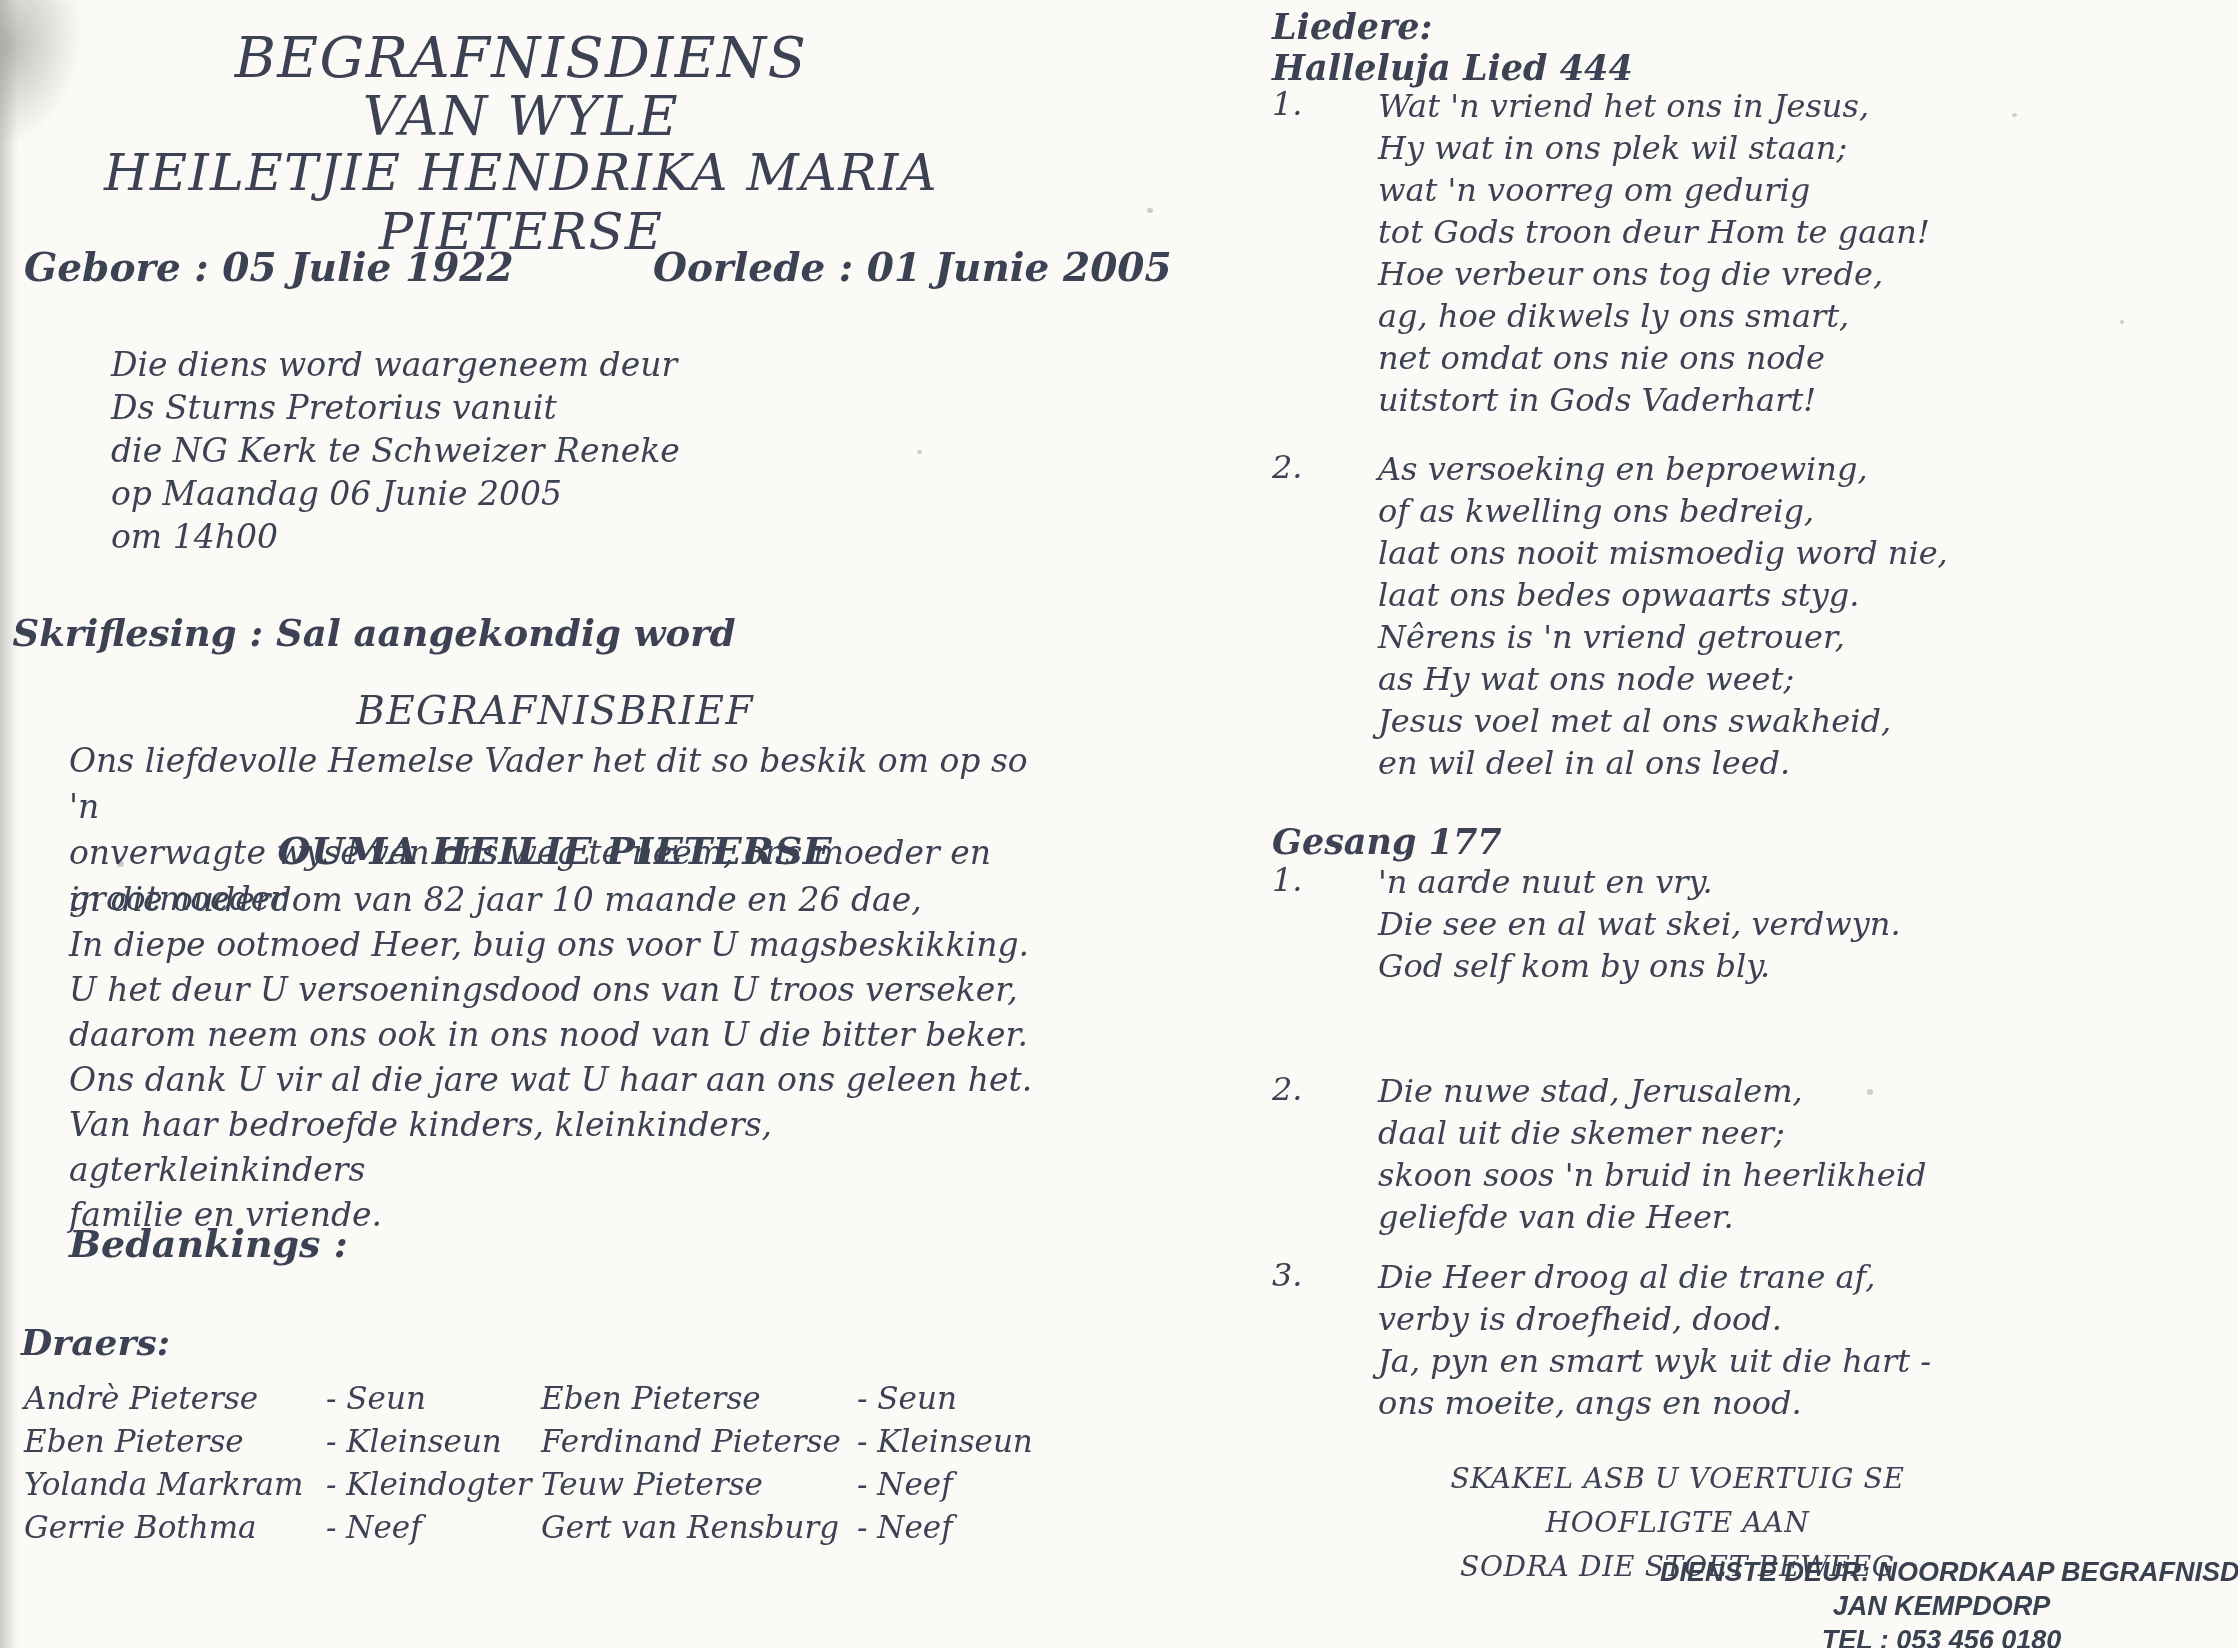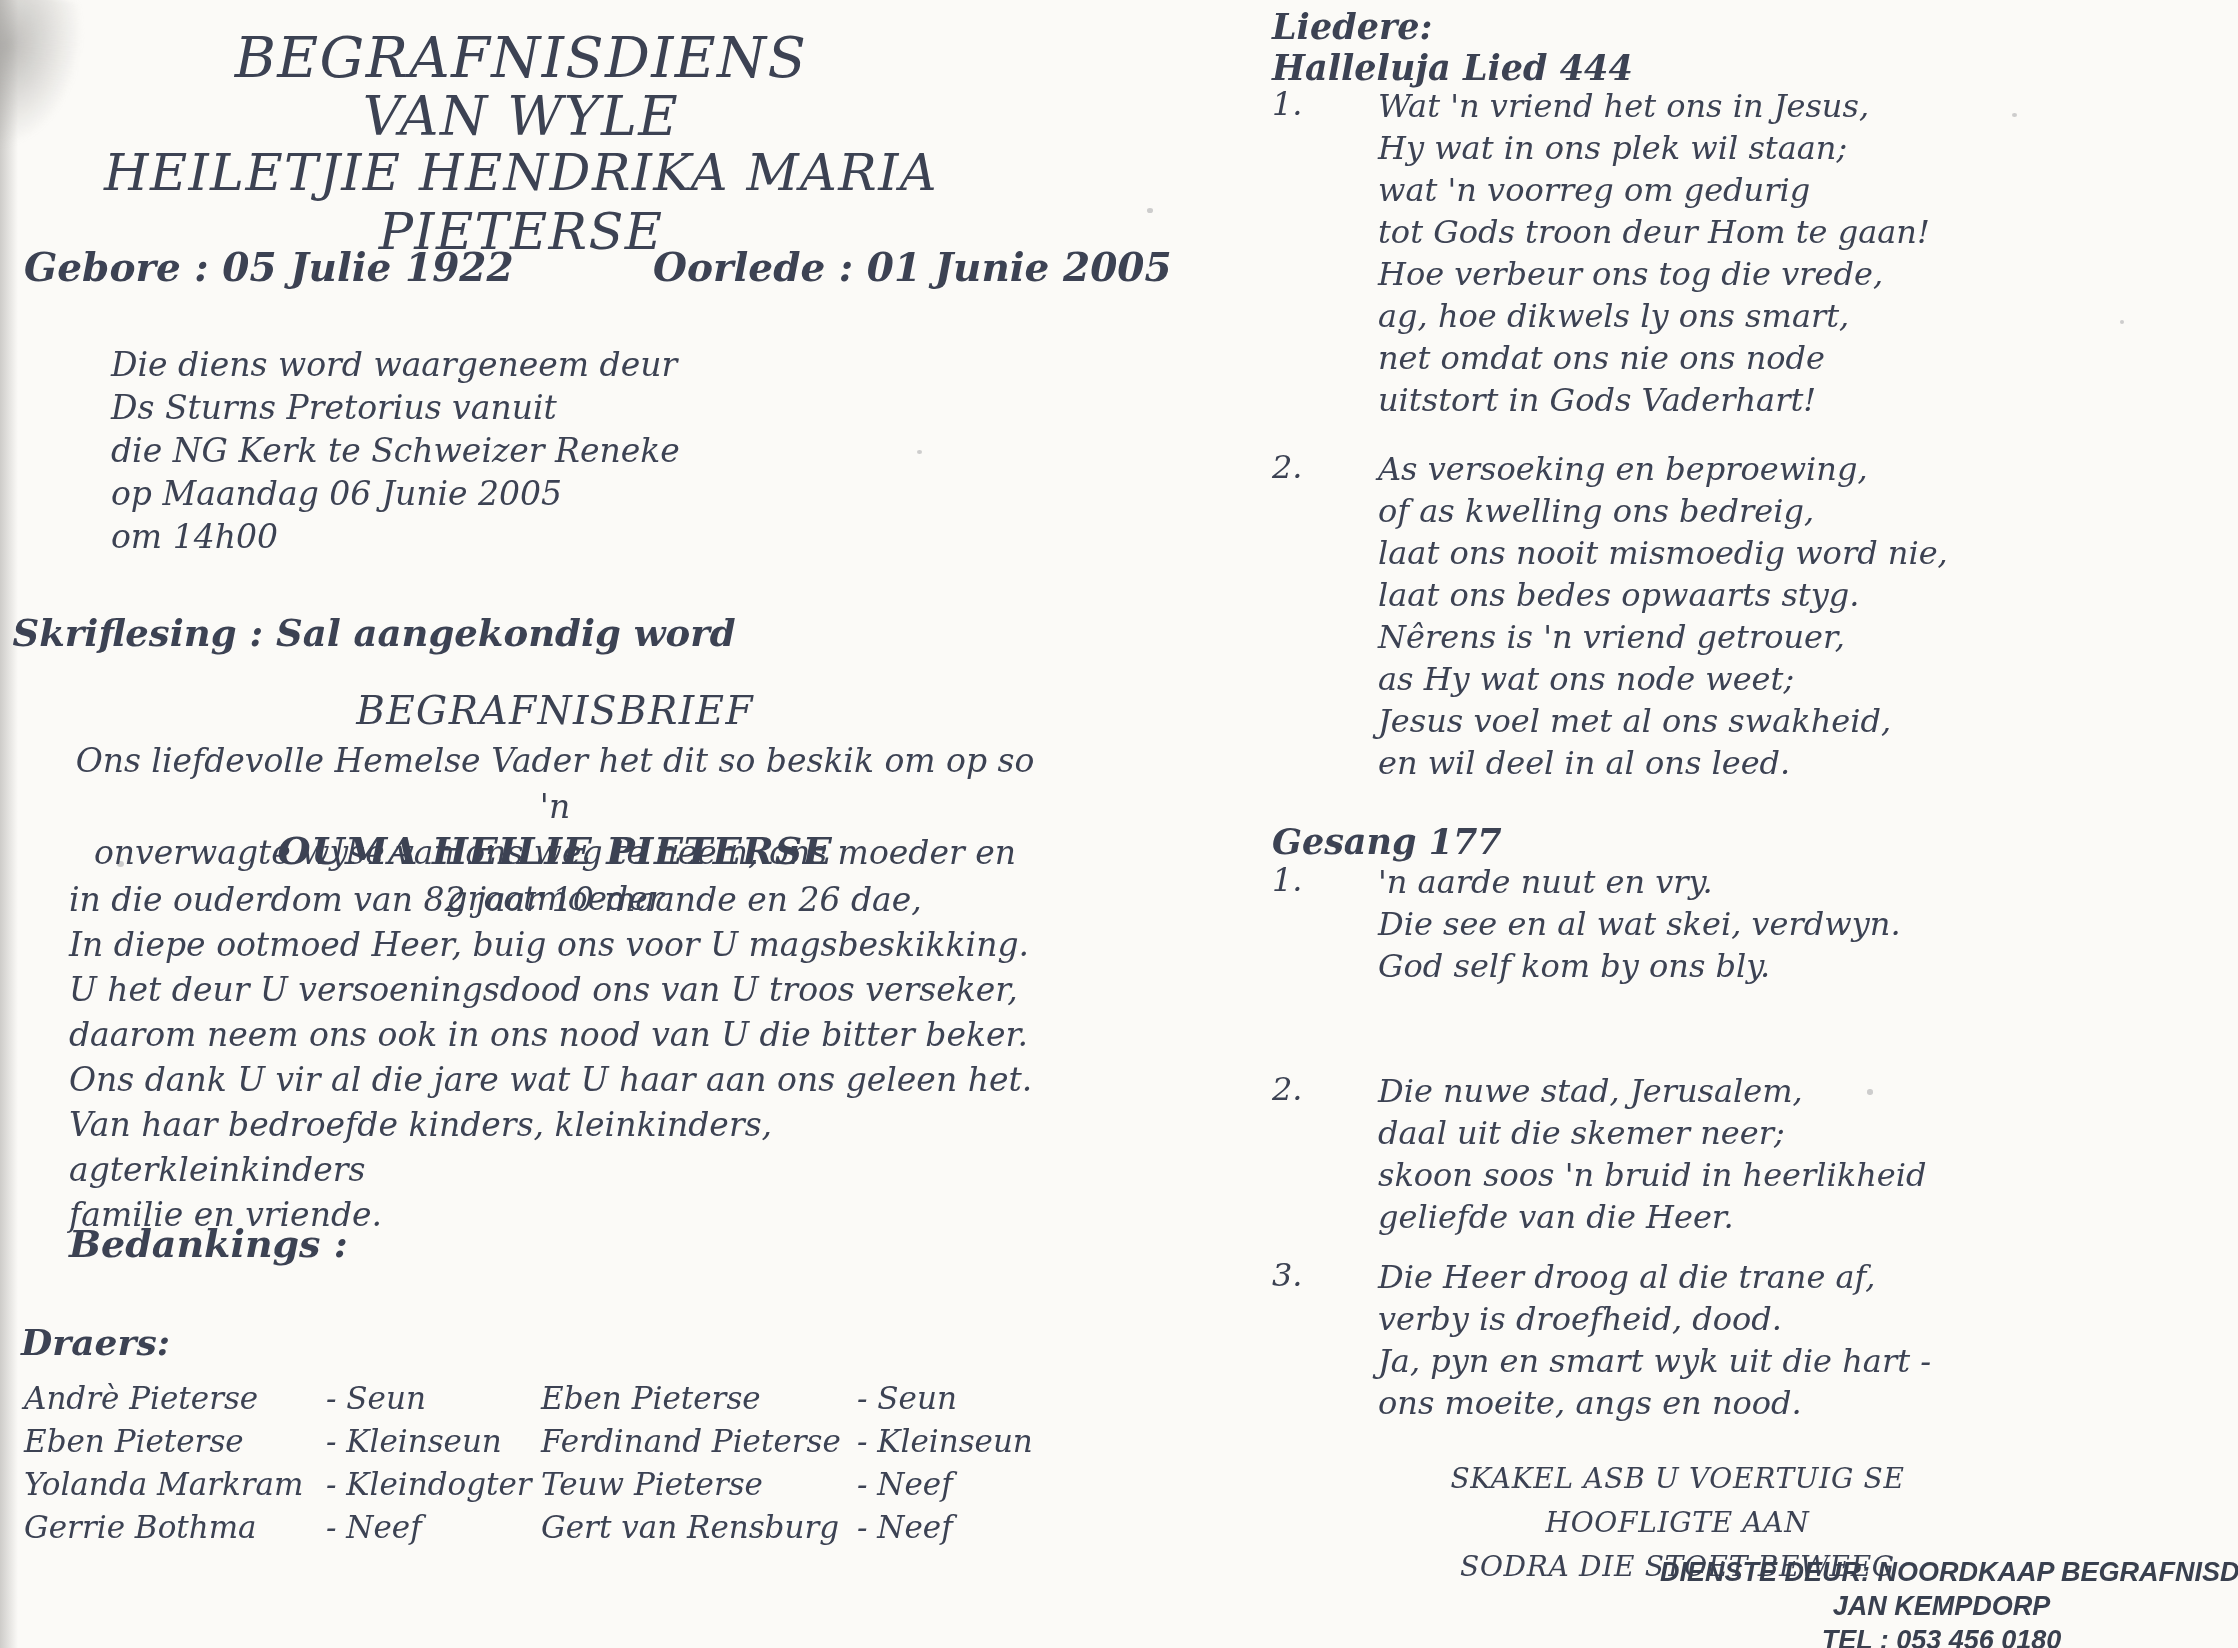--- a/index.html
+++ b/index.html
@@ -28,21 +28,21 @@
 
   .dates-row{top:244px;left:0;width:1091px;font-size:39px;font-weight:700;}
   .born{position:absolute;left:24px;top:0;}
   .died{position:absolute;left:653px;top:0;}
 
   .service{top:343px;left:111px;width:834px;font-size:33px;line-height:43px;}
 
   .skriflesing{top:611px;left:12.5px;font-size:37px;font-weight:700;}
 
   .brief-heading{top:688px;left:69px;width:972px;text-align:center;font-size:39px;letter-spacing:1.4px;}
-  .brief-intro{top:738px;left:69px;width:972px;text-align:center;font-size:33px;line-height:46px;}
+  .brief-intro{top:738px;left:69px;width:972px;font-size:33px;line-height:46px;}
   .brief-name{top:828px;left:69px;width:972px;text-align:center;font-size:38px;font-weight:700;letter-spacing:0.7px;}
   .brief-body{top:877px;left:69px;width:972px;text-align:left;font-size:33px;line-height:45px;}
 
   .bedankings{top:1221px;left:21px;font-size:38px;font-weight:700;margin-left:48px;}
   .draers-heading{top:1321px;left:21px;font-size:36px;font-weight:700;}
   .draers-grid{top:1377px;left:24px;width:1056px;display:grid;
     grid-template-columns:302px 215px 316px auto;font-size:31px;line-height:43px;}
 
   .right-head{left:1272px;font-size:35px;font-weight:700;}
   .rh1{top:5.6px;}

